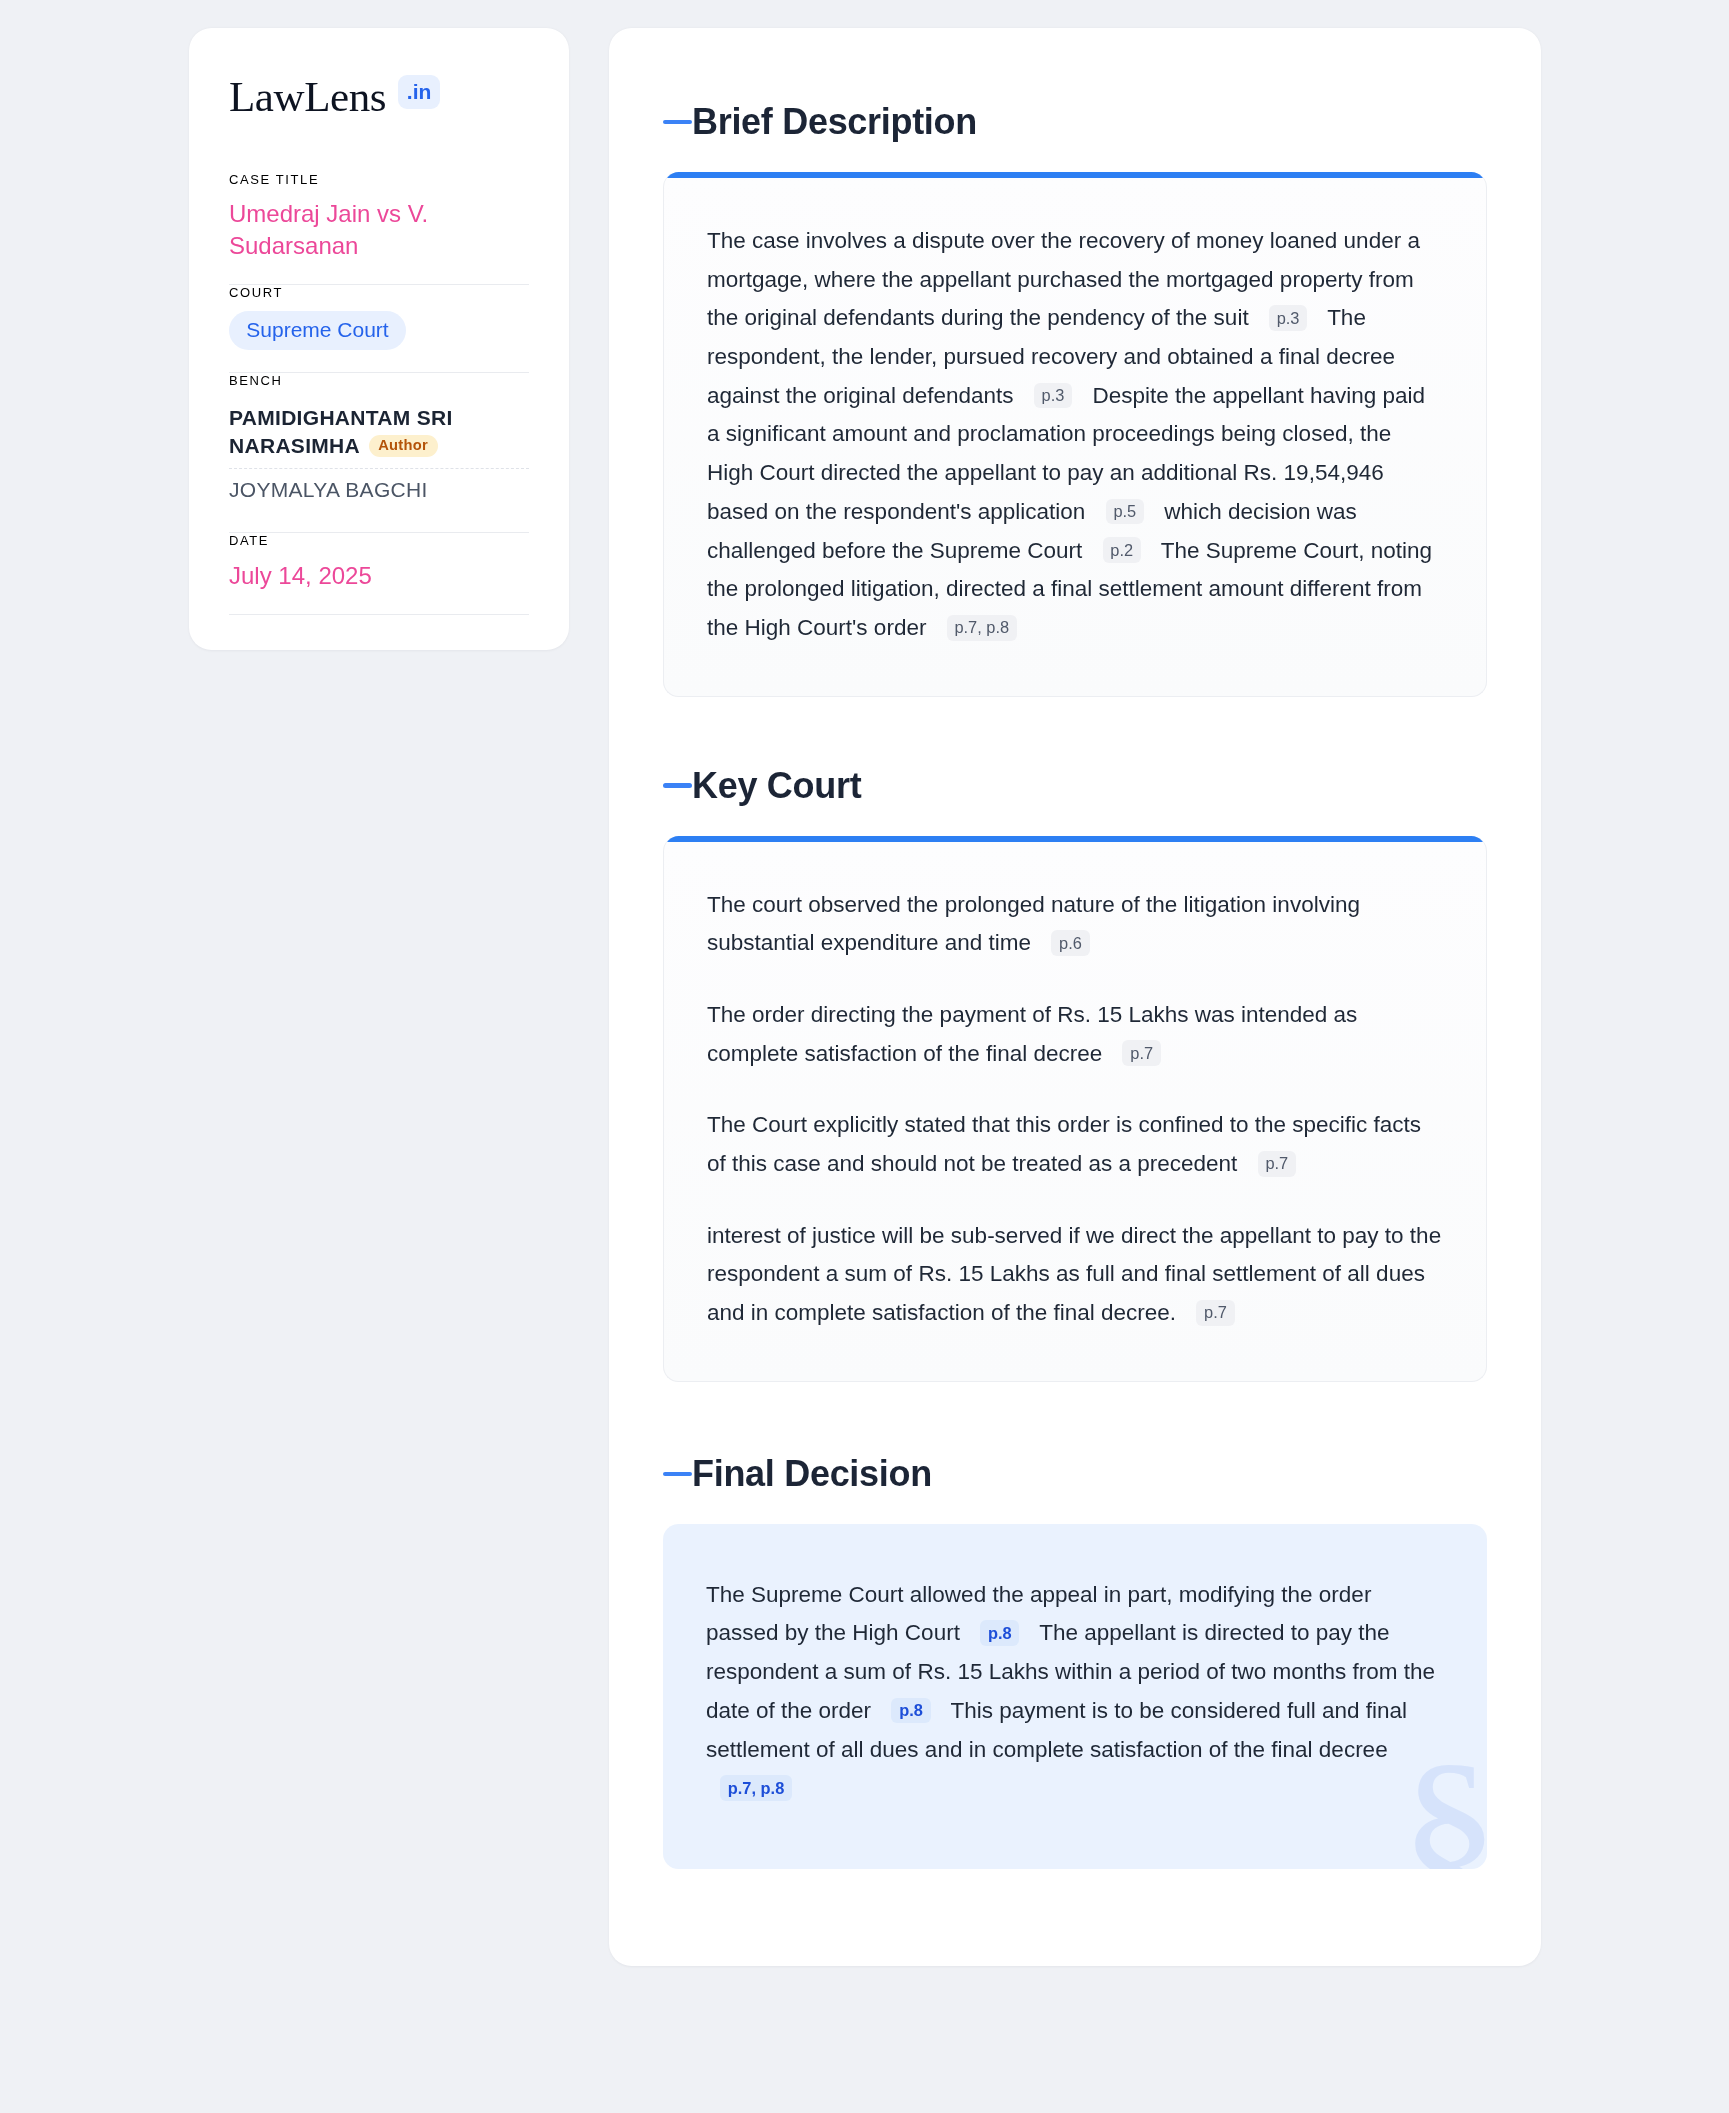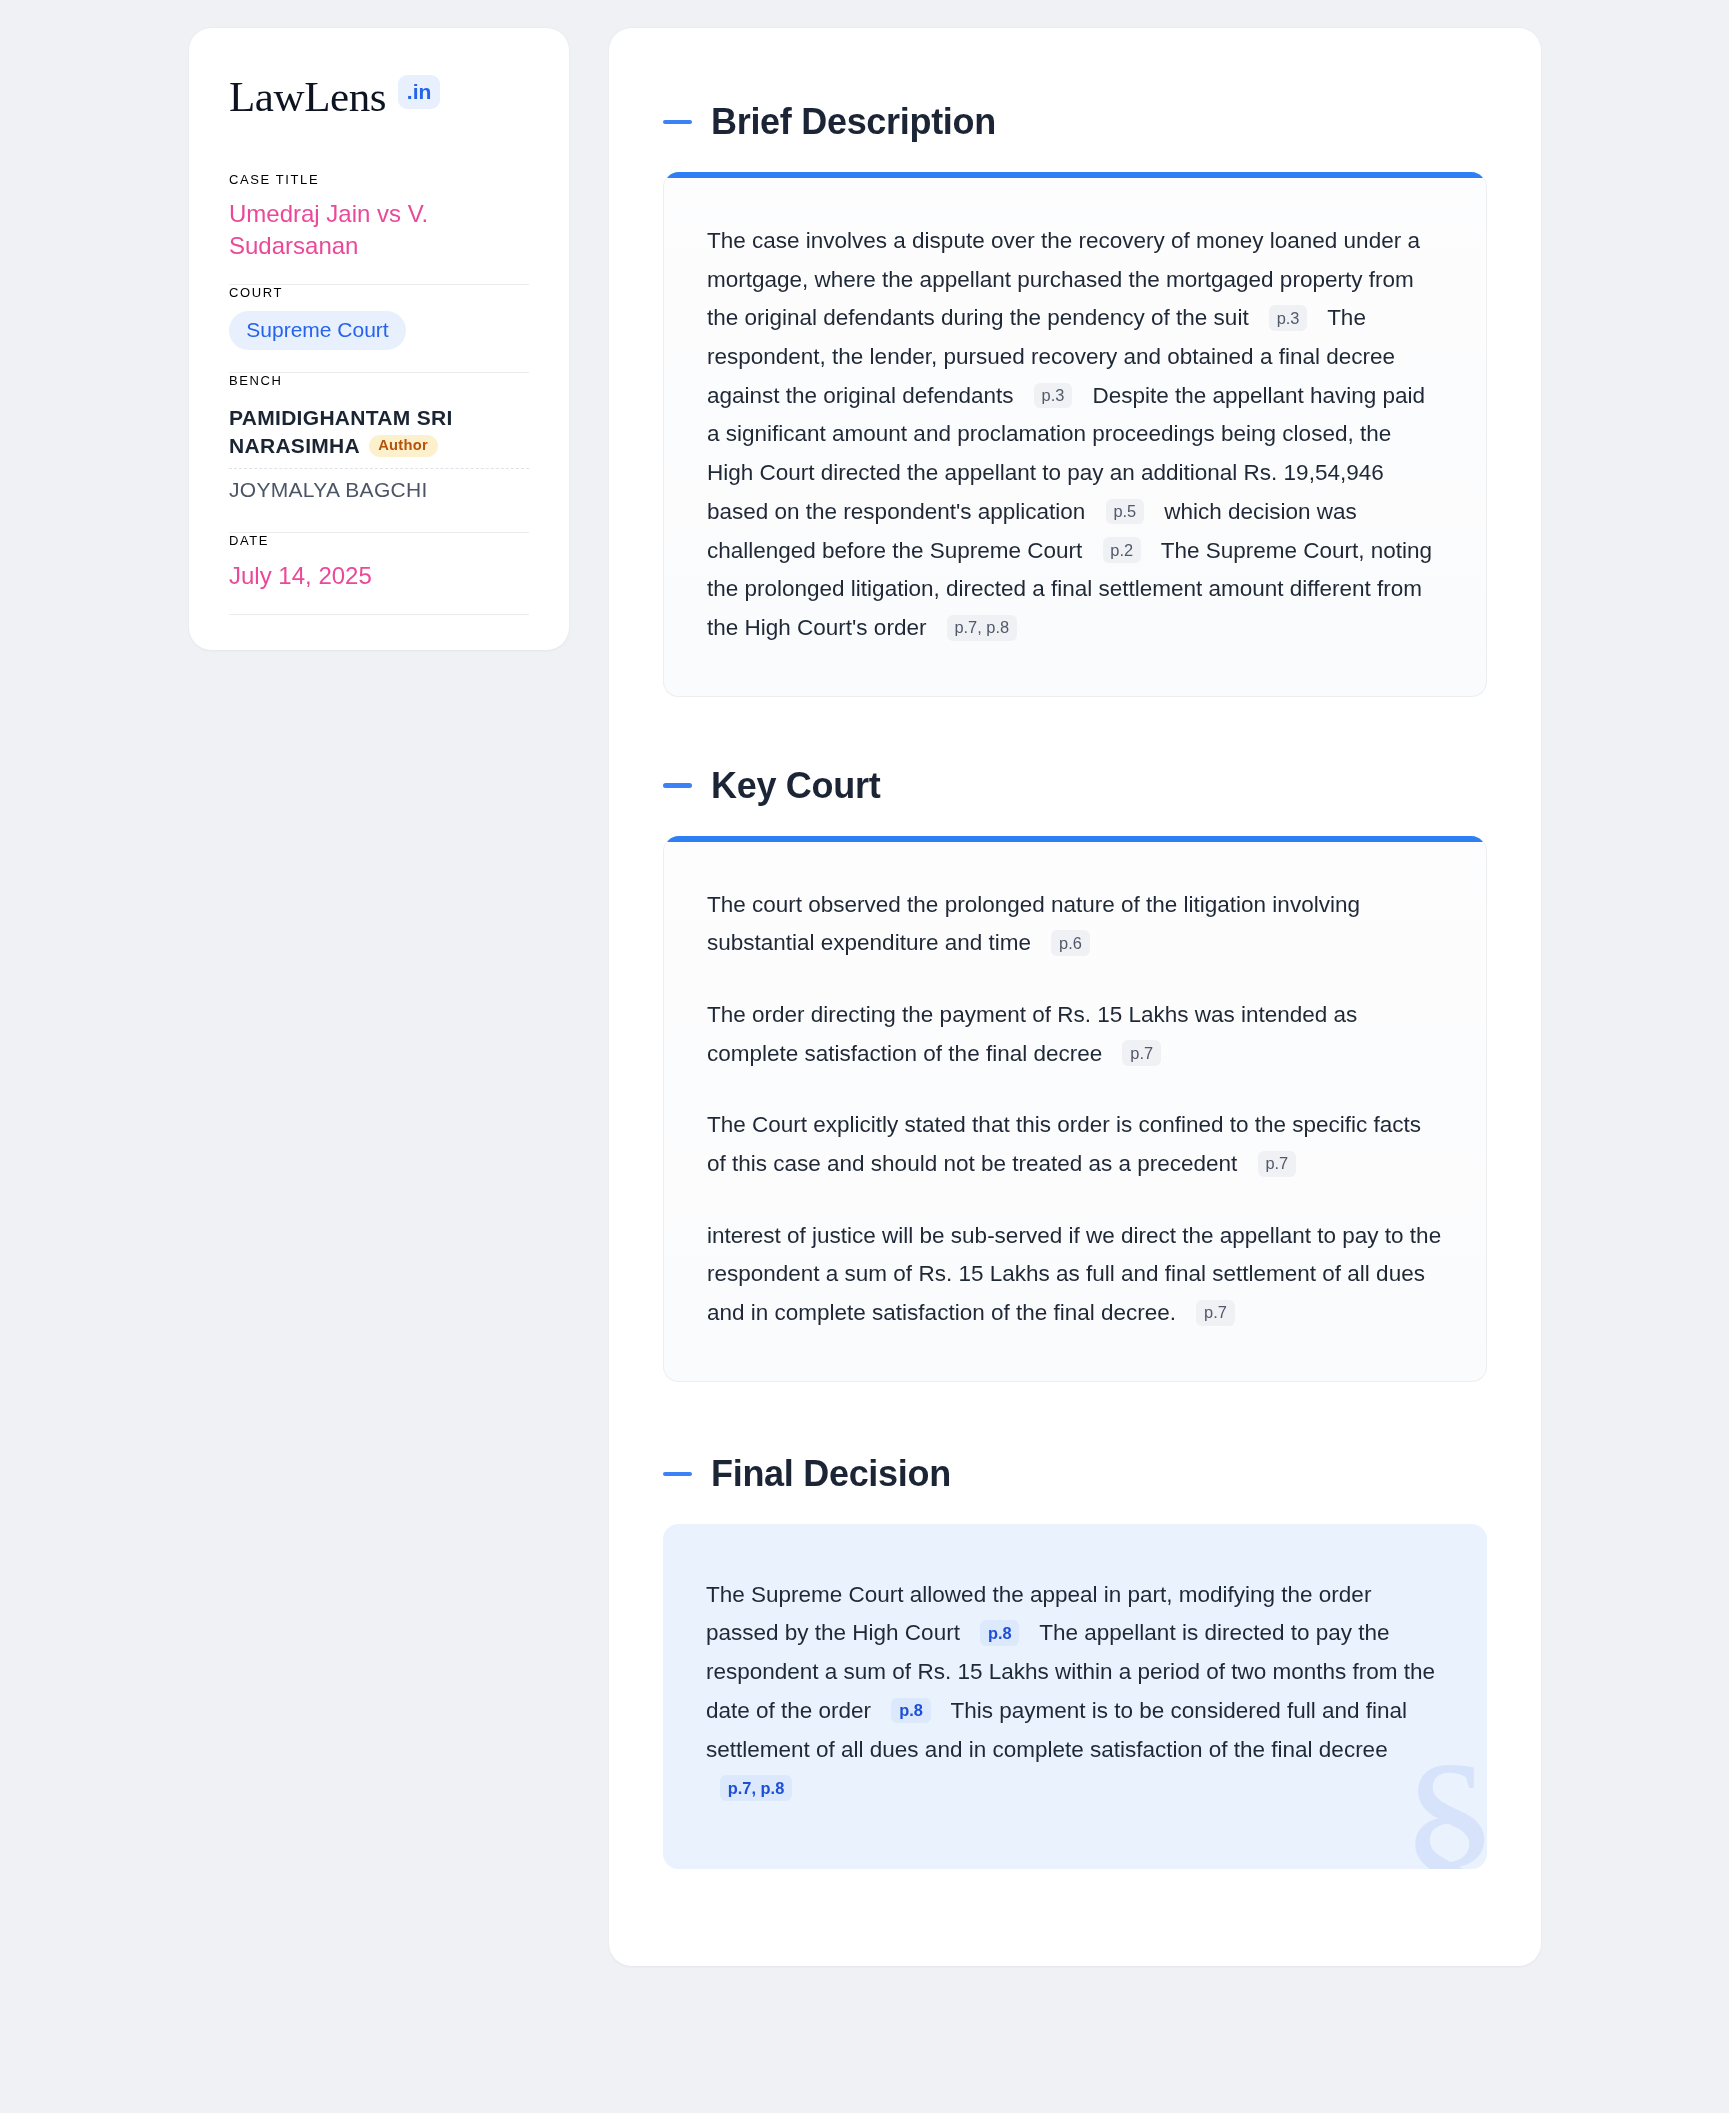--- a/index.html
+++ b/index.html
@@ -122,21 +122,20 @@
     border-radius: 22.5px;
     padding: 73px 54px 83px 54px;
     box-shadow: 0 0.9px 2.6px rgba(16,24,40,0.05);
   }
 
   .section { margin-bottom: 14px; }
 
   .section-heading {
     display: flex;
     align-items: center;
-    gap: 19px;
     margin-bottom: 29px;
   }
   .heading-dash {
     display: block;
     width: 29px;
     height: 4.3px;
     border-radius: 2.6px;
     background: #3b82f6;
     flex: none;
   }

